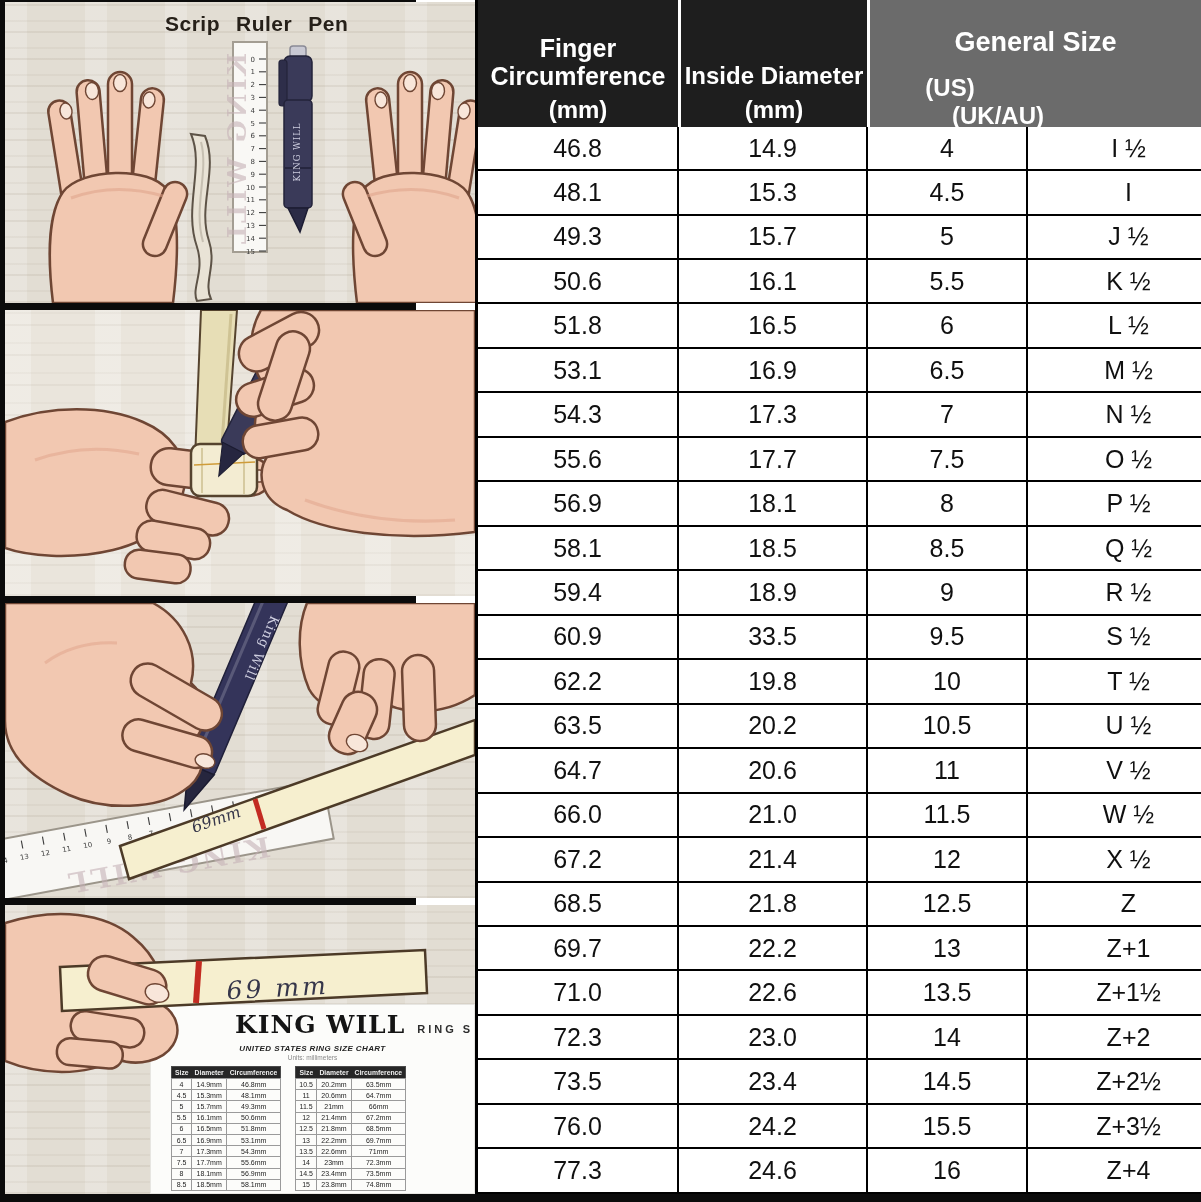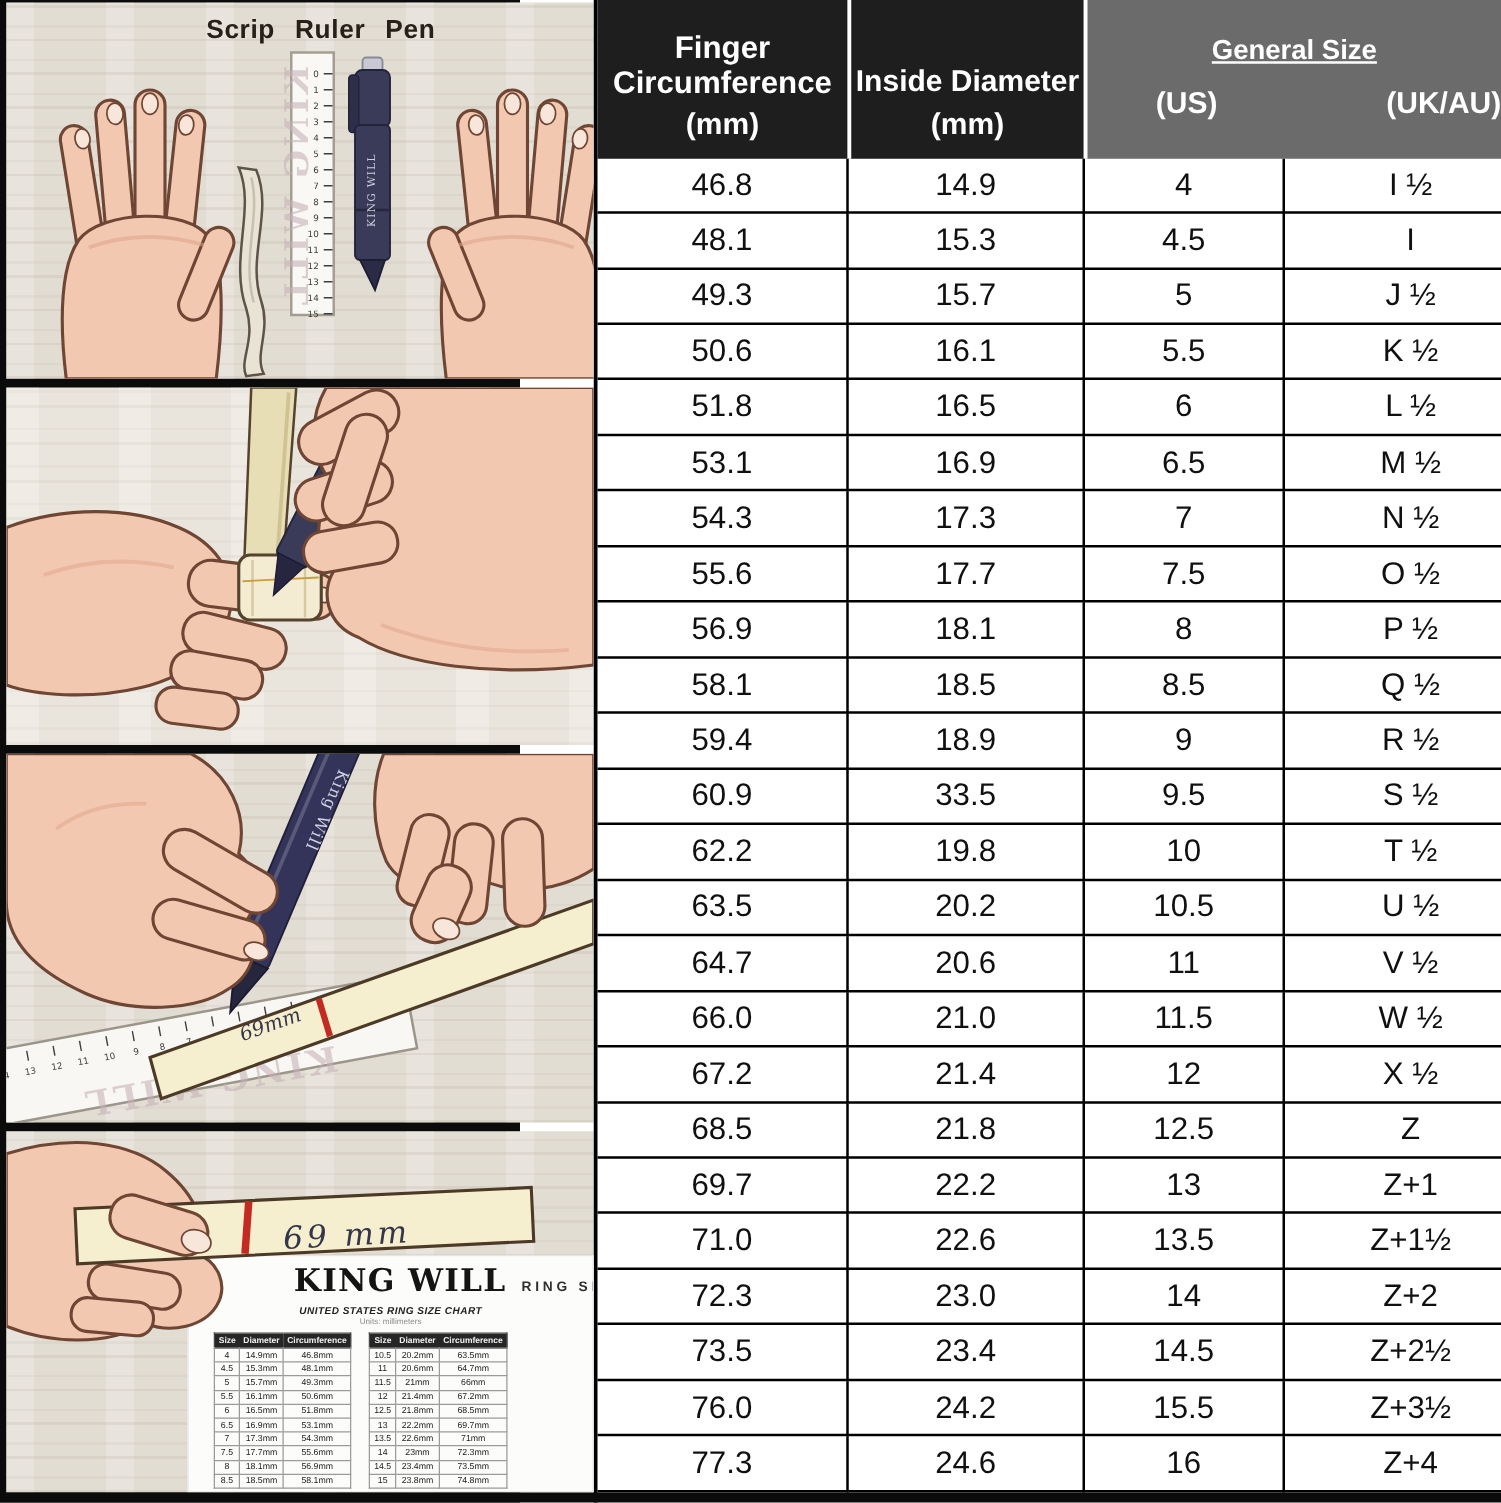--- a/index.html
+++ b/index.html
@@ -48,29 +48,29 @@
   .minis{display:flex;gap:14px;margin:5px 0 0 20px;}
   table.mini{border-collapse:collapse;border:1px solid #4a4a4a;}
   table.mini th{background:#262626;color:#f0f0f0;font-size:6.8px;font-weight:bold;padding:2px 3px;}
   table.mini td{font-size:7px;color:#1c1c1c;text-align:center;padding:1.6px 3px;border:1px solid #9a9a9a;}
 
   
   .table-area{position:absolute;left:475px;top:0;width:726px;height:1202px;background:#fff;
     border-left:3px solid #000;box-sizing:border-box;}
   .thead{height:127px;display:flex;}
   .th{box-sizing:border-box;display:flex;flex-direction:column;justify-content:flex-end;
-    align-items:center;padding-bottom:13px;font-weight:bold;color:#fff;text-align:center;}
+    align-items:center;padding-bottom:3px;font-weight:bold;color:#fff;text-align:center;}
   .th-dark{background:#1e1e1e;}
   .th-gray{background:#6b6b6b;position:relative;justify-content:flex-start;}
   .c1{width:200px;font-size:25px;line-height:28px;}
   .c2{width:189px;border-left:3px solid #fff;font-size:24px;line-height:28px;justify-content:flex-end;}
   .c3{width:334px;border-left:3px solid #fff;}
   .unit{font-size:24px;margin-top:6px;}
-  .gs{font-size:22px;margin-top:27px;text-decoration:underline;}
-  .subrow{display:flex;width:100%;margin-top:16px;font-size:24px;}
+  .gs{font-size:27px;margin-top:27px;}
+  .subrow{display:flex;width:100%;margin-top:16px;font-size:24px;flex-direction:column;}
   .subrow span:first-child{width:160px;text-align:center;}
   .subrow span:last-child{width:174px;text-align:right;}
 
   table.big{position:absolute;left:0;top:127px;width:723px;height:1067px;
     border-collapse:collapse;table-layout:fixed;}
   table.big td{border:2px solid #000;text-align:center;vertical-align:middle;
     font-size:25px;color:#101010;padding:0;}
   table.big tr:first-child td{border-top:none;}
   table.big td:first-child{border-left:none;}
   table.big td:last-child{border-right:none;padding-left:28px;}

